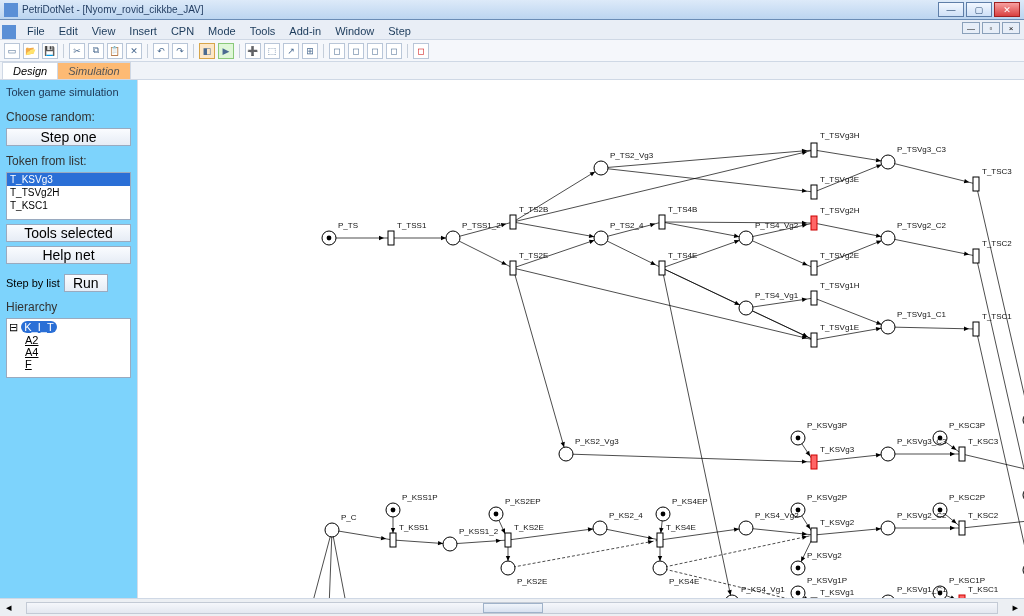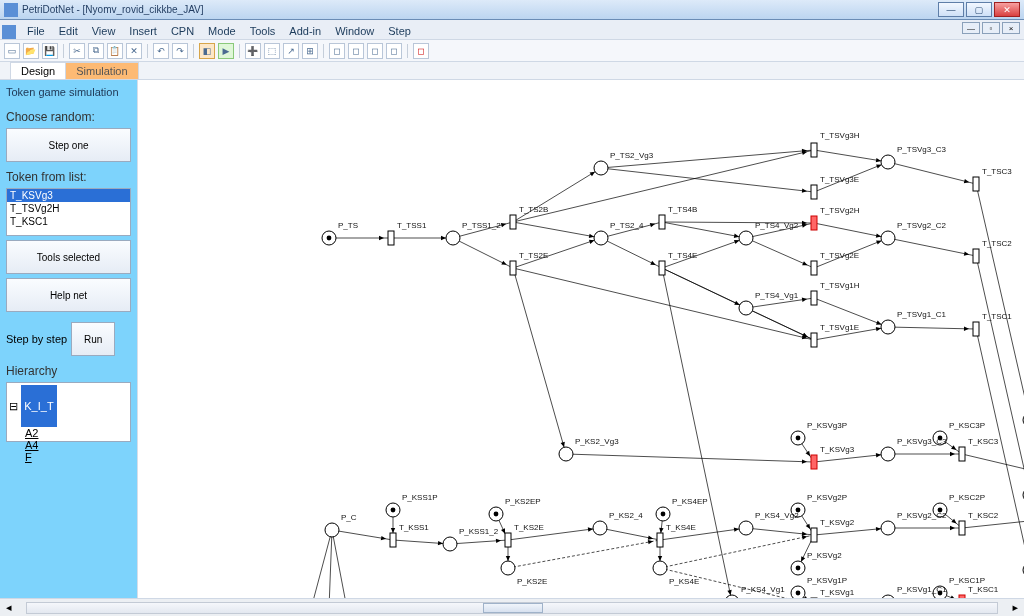--- a/index.html
+++ b/index.html
@@ -19,37 +19,37 @@
 .menubar span { padding: 2px 7px; color:#1b3a5a; }
 
 
 .toolbar { height: 22px; background:#F5F7FB; border-bottom:1px solid #cfd8e5; display:flex; align-items:center; padding:0 4px; gap:3px; }
 .tb { width:16px; height:16px; border:1px solid #b9c6d8; background:#fff; display:flex;align-items:center;justify-content:center;font-size:9px;color:#4a6a90;}
 .tb.green{background:#dff7d8;border-color:#8ac97a;}
 .tb.orange{background:#fde7c7;border-color:#d7a54a;}
 .sep{width:1px;height:14px;background:#c5ceda;margin:0 2px;}
 
 
-.tabs { height:18px; background:#f0f3f8; display:flex; border-bottom:1px solid #cfd8e5; padding-left:10px;}
+.tabs { height:18px; background:#f0f3f8; display:flex; border-bottom:1px solid #cfd8e5; padding-left:2px;font-style:italic;}
 .tab { padding:2px 10px; border:1px solid #cfd8e5; border-bottom:none; background:#fff; margin-right:-1px; font-size:11px;}
 .tab.inactive{ background:#fdba74; color:#555;}
 
 
 .main { display:flex; height:calc(616px - 20px - 20px - 22px - 18px - 18px); }
 .sidebar { width:138px; background:#7dd3fc; border-right:1px solid #d6dde8; padding:4px 6px; display:flex; flex-direction:column; gap:4px;}
 .panel-title{font-size:11px; color:#203a58; margin:2px 0 4px;}
 .small-label{font-size:12px; color:#333; margin-top:4px; }
-.sbtn { width:100%; height:34px; border:1px solid #9aaabf; background:linear-gradient(#fafcff,#e6ecf5); font-size:10px; }
+.sbtn { width:100%; height:18px; border:1px solid #9aaabf; background:linear-gradient(#fafcff,#e6ecf5); font-size:14px; }
 .listbox { border:1px solid #9aaabf; background:#fff; height:48px; overflow:hidden;}
 .listbox div{ font-size:10px; padding:1px 3px;}
 .listbox div.sel{ background:#2a6fd6; color:#fff;}
 .steprow{display:flex; gap:4px; align-items:center; margin-top:6px;}
 .steprow .sbtn{width:44px;}
 .hier { border:1px solid #9aaabf; background:#fff; height:60px; padding:2px 2px; font-size:10px;}
-.hier .root{background:#2a6fd6;color:#fff;padding:15px 3px;display:inline-block;}
+.hier .root{background:#2a6fd6;color:#fff;padding:0 3px;display:inline-block;border-radius:6px;}
 .hier .child{padding-left:16px;text-decoration:underline;}
 
 
 .canvas-wrap { flex:1; position:relative; overflow:hidden; background-image: radial-gradient(#e6e9ee 0.5px, transparent 0.5px); background-size: 14px 14px; background-color:#fff;}
 svg.net { position:absolute; left:0; top:0; }
 .plabel{ font-size:8px; fill:#111; }
 .arc{ stroke:#000; stroke-width:0.7; fill:none;}
 .darc{ stroke:#000; stroke-width:0.7; fill:none; stroke-dasharray:3 2;}
 .place{ fill:#fff; stroke:#000; stroke-width:1;}
 .token{ fill:#000;}
@@ -140,21 +140,21 @@
     <button class="sbtn">Step one</button>
     <div class="small-label">Token from list:</div>
     <div class="listbox">
       <div class="sel">T_KSVg3</div>
       <div>T_TSVg2H</div>
       <div>T_KSC1</div>
     </div>
     <button class="sbtn">Tools selected</button>
     <button class="sbtn">Help net</button>
     <div class="steprow">
-      <div>Step by step</div>
+      <div>Step by list</div>
       <button class="sbtn">Run</button>
     </div>
     <div class="small-label">Hierarchy</div>
     <div class="hier">
       <div>⊟ <span class="root">K_I_T</span></div>
       <div class="child">A2</div>
       <div class="child">A4</div>
       <div class="child">F</div>
     </div>
   </div>

